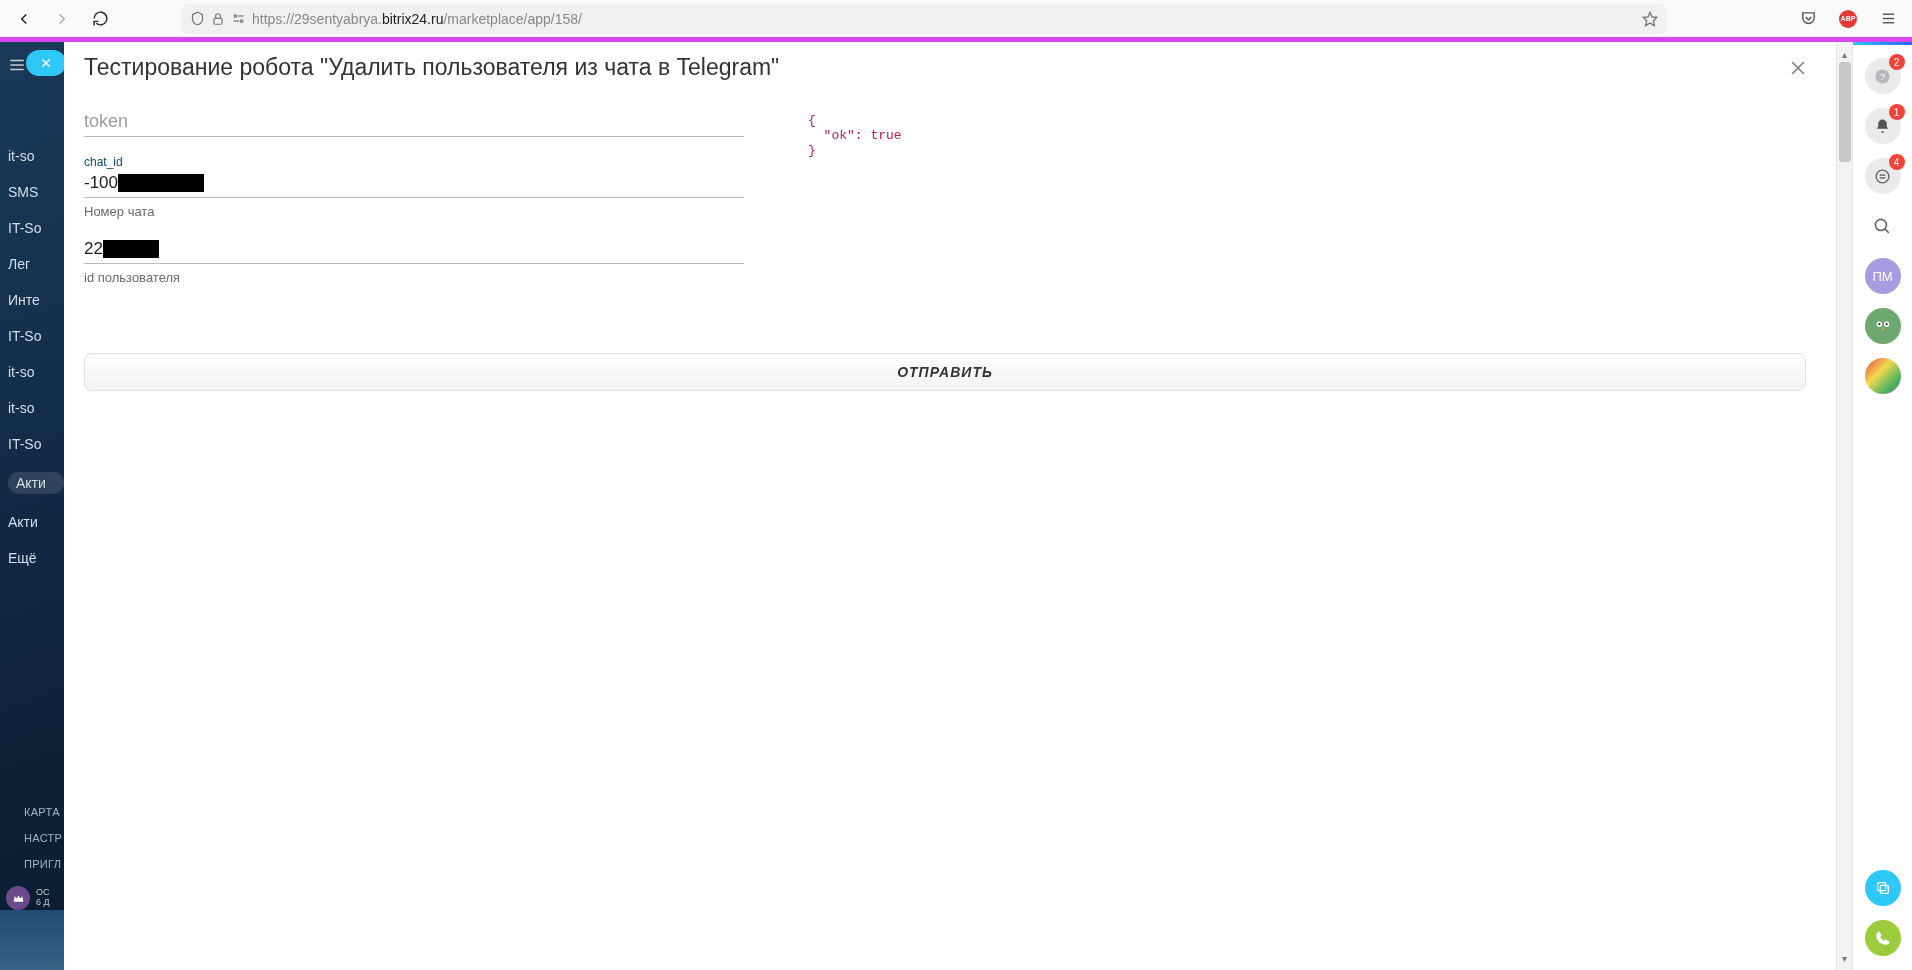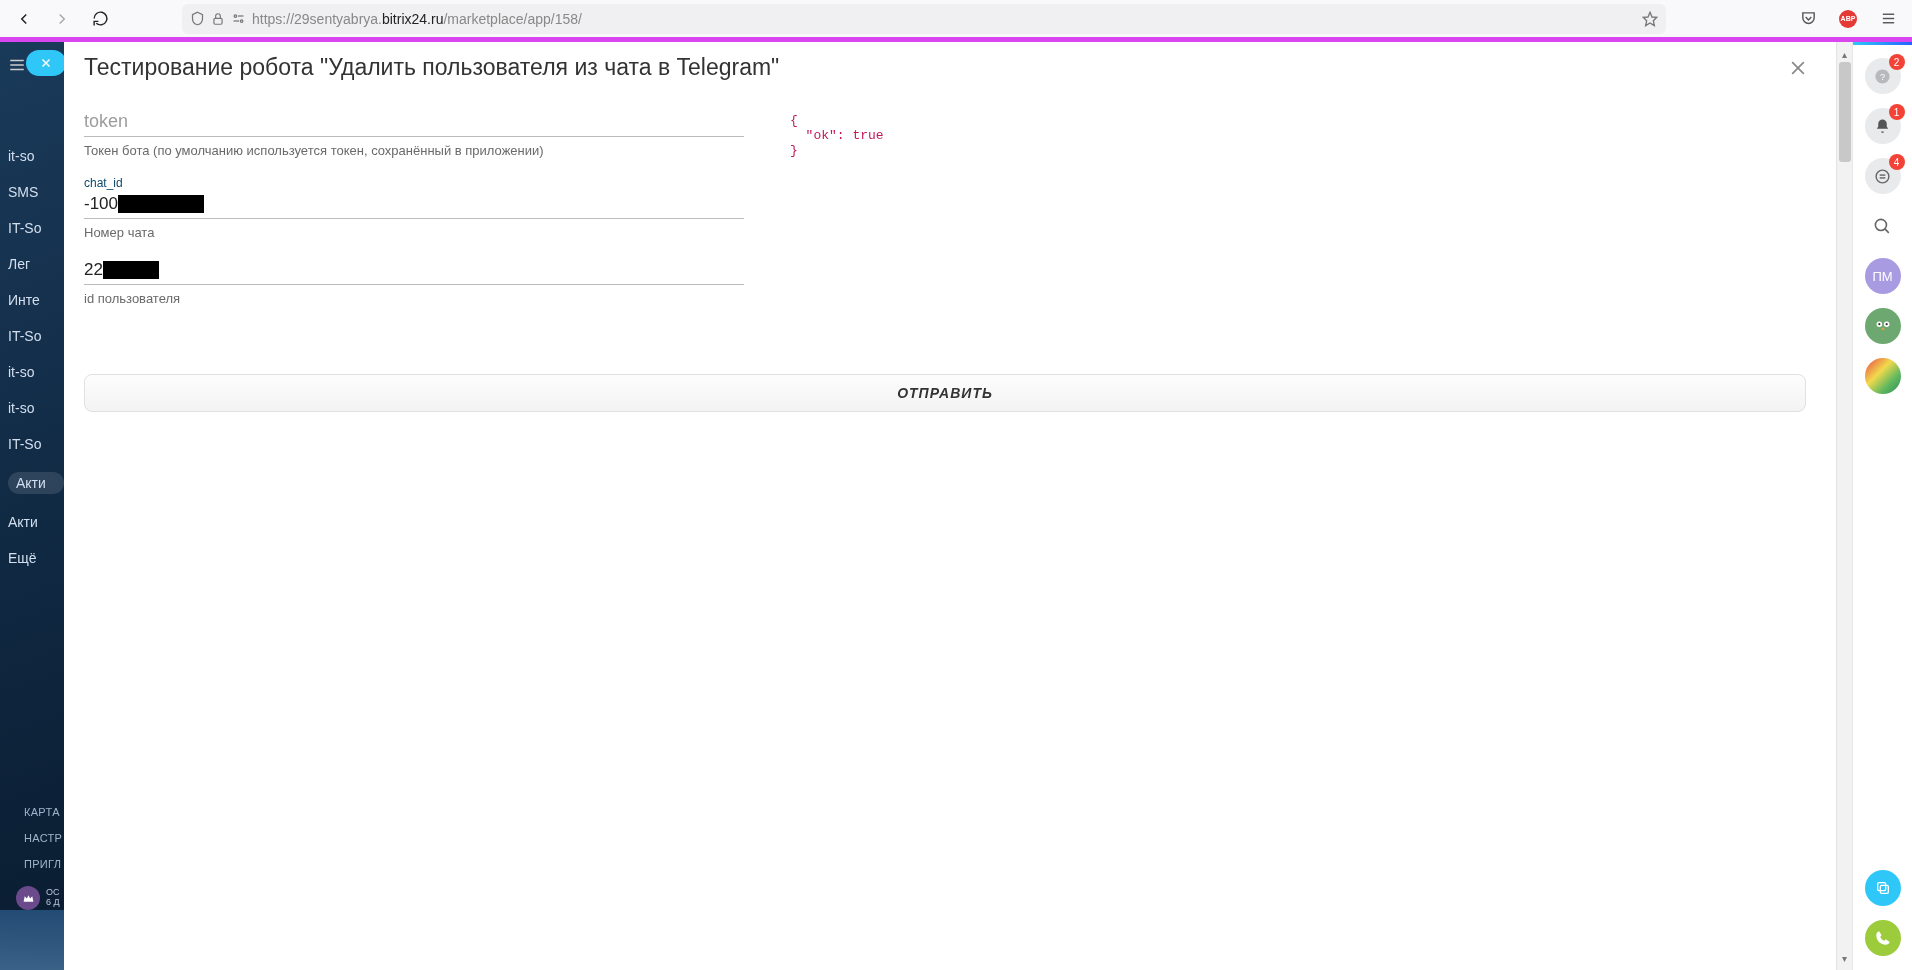--- a/index.html
+++ b/index.html
@@ -64,33 +64,33 @@
     background:#2fc7f7; color:#fff;
     width:40px; height:26px; border-radius:13px 13px 13px 13px;
     display:flex; align-items:center; justify-content:center;
     font-size:14px;
   }
   .side-items { margin-top: 56px; display:flex; flex-direction:column; gap:20px; padding-left:8px;}
   .side-item { white-space:nowrap; overflow:hidden; font-size:14px; color:#d3dfee;}
   .side-item.active { background:rgba(255,255,255,0.12); border-radius:12px; padding:3px 8px; margin-left:0; }
   .side-lower { position:absolute; bottom:100px; left:24px; display:flex; flex-direction:column; gap:14px;}
   .side-lower .small { font-size:11px; color:#9fb3c9; letter-spacing:0.3px;}
-  .crown-row { position:absolute; bottom:60px; left:16px; display:flex; align-items:center; gap:6px;}
+  .crown-row { position:absolute; bottom:60px; left:6px; display:flex; align-items:center; gap:6px;}
   .crown { width:24px;height:24px;border-radius:50%;background:#6a4a8a;display:flex;align-items:center;justify-content:center;color:#fff;font-size:12px;}
   .crown-text { font-size:9px; color:#b9c7d8; line-height:1.1;}
   .sky-strip { position:absolute; bottom:0; left:0; width:100%; height:60px; background:linear-gradient(180deg,#3a78b5 0%, #6aa6dc 100%); opacity:0.5;}
 
   
   .main-area { flex:1; background:#fff; position:relative; overflow:auto; display:flex; }
   .content-wrap { flex:1; padding: 12px 0 20px 20px; display:flex; flex-direction:column; }
   .modal-header { display:flex; align-items:center; justify-content:space-between; padding-right:28px; }
   .modal-title { font-size:23px; color:#333; font-weight:400; }
   .modal-close { font-size:22px; color:#777; cursor:pointer; }
 
-  .form-row { display:flex; gap:42px; padding-top: 28px; }
+  .form-row { display:flex; gap:60px; padding-top: 28px; }
   .form-left { width: 660px; }
   .form-right { flex:1; font-family: "Courier New", monospace; font-size:13px; color:#c2185b; white-space:pre; padding-left:4px; padding-top:4px;}
 
   .field { margin-bottom: 18px; }
   .field-label-top { font-size:12px; color:#0c4a6e; margin-bottom:2px; display:block;}
   .field-input-wrap { border-bottom:1px solid #bbb; padding:2px 0 4px 0; position:relative; display:flex; align-items:center;}
   .field-placeholder { color:#9c9c9c; font-size:18px; }
   .field-value { color:#222; font-size:17px; }
   .redact { display:inline-block; background:#000; height:18px; vertical-align:middle;}
   .field-help { font-size:13px; color:#6a6a6a; margin-top:6px; }
@@ -283,21 +283,20 @@
         </div>
       </div>
 
       <div class="form-row">
         <div class="form-left">
 
           <div class="field">
             <div class="field-input-wrap">
               <span class="field-placeholder">token</span>
             </div>
-            <div class="field-help">Токен бота (по умолчанию используется токен, сохранённый в приложении)</div>
           </div>
 
           <div class="field">
             <span class="field-label-top">chat_id</span>
             <div class="field-input-wrap">
               <span class="field-value">-100</span>
                 <span class="redact" style="width:86px;"></span>
             </div>
             <div class="field-help">Номер чата</div>
           </div>

